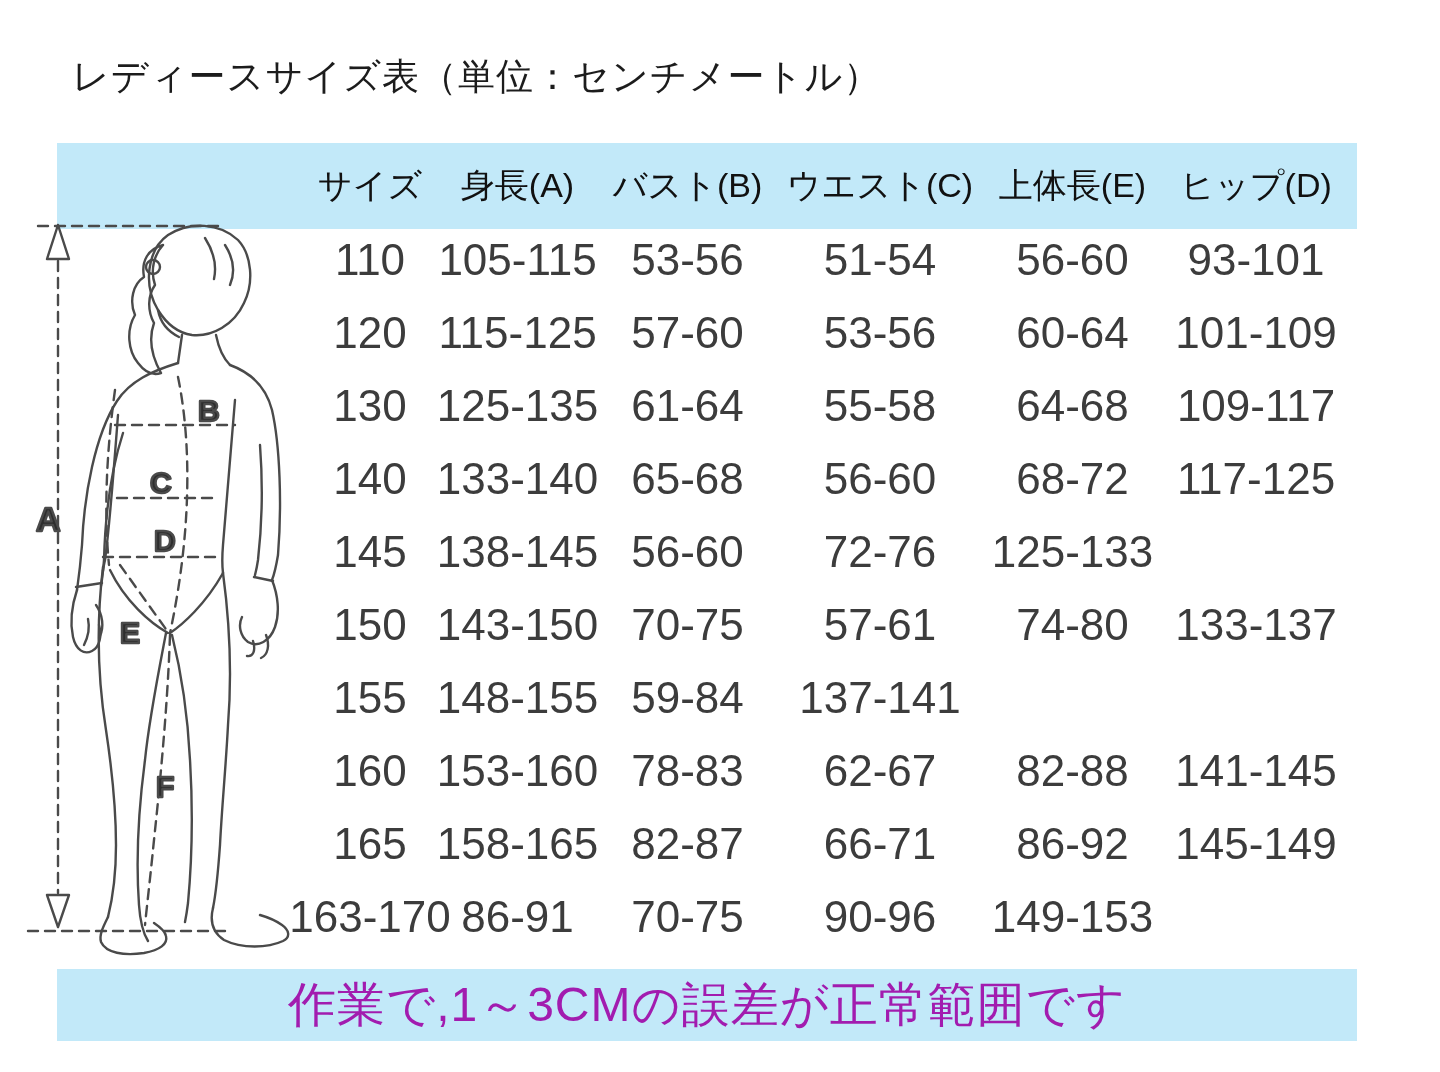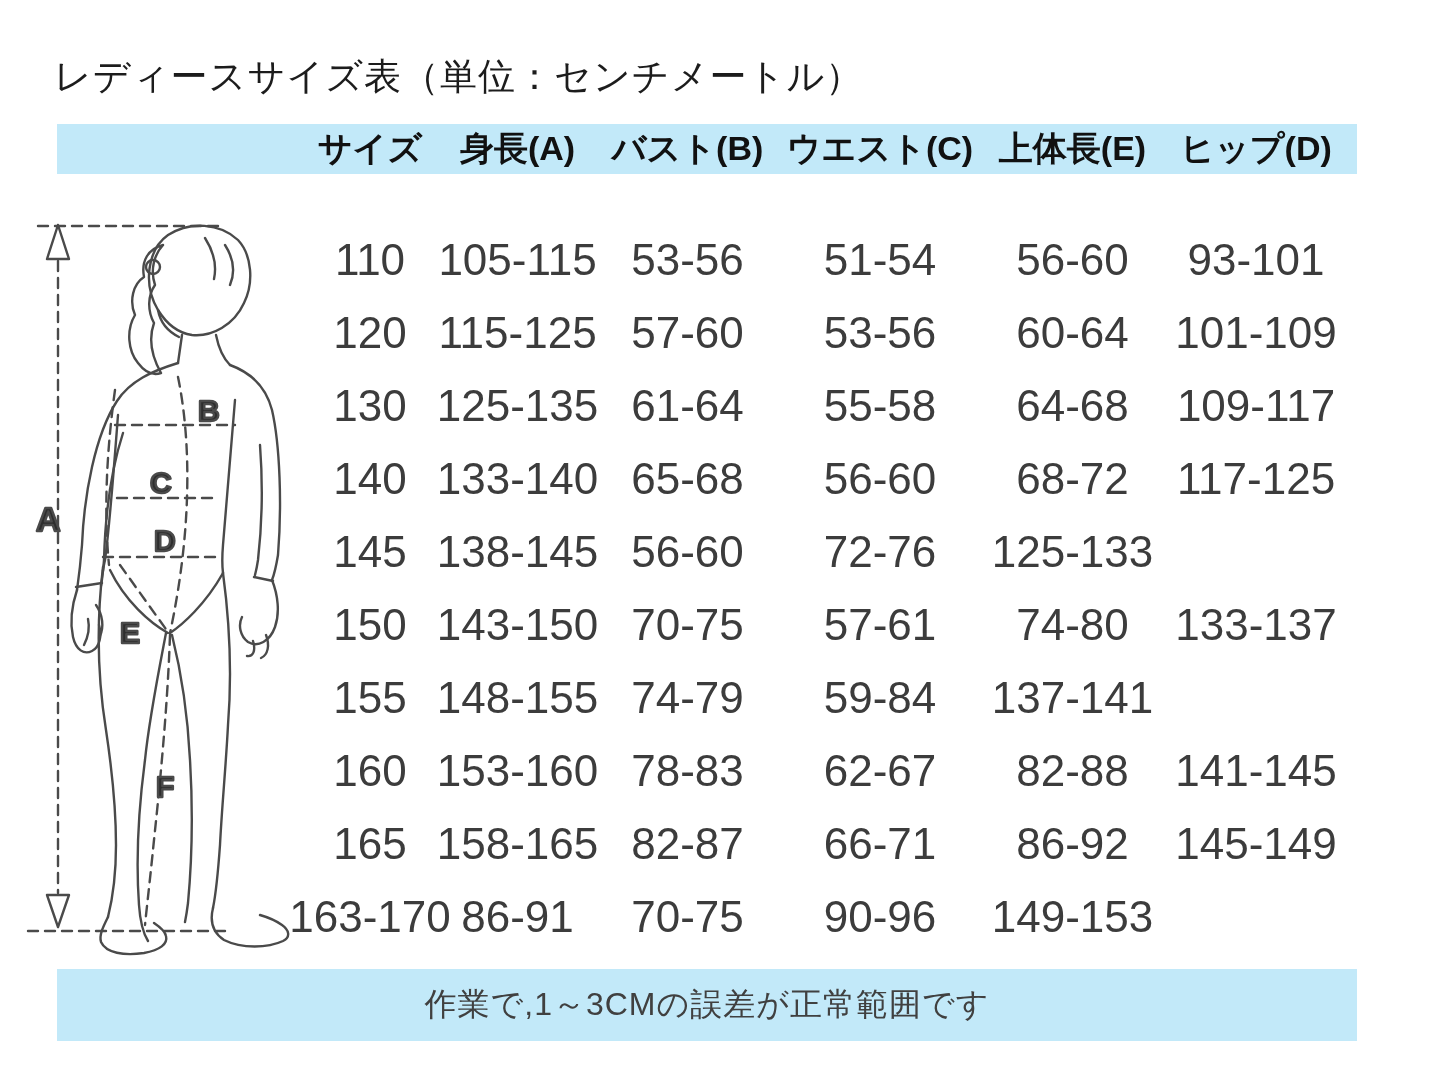--- a/index.html
+++ b/index.html
@@ -5,28 +5,28 @@
   html,body{margin:0;padding:0;background:#ffffff;}
   #page{
     position:relative;
     width:1440px;height:1072px;
     background:#ffffff;
     font-family:"Liberation Sans","DejaVu Sans",sans-serif;
     color:#222;
     overflow:hidden;
   }
   .title{
-    position:absolute;left:54px;top:52px;
+    position:absolute;left:72px;top:52px;
     font-size:37px;letter-spacing:1px;color:#1c1c1c;
   }
   .band{
     position:absolute;left:57px;width:1300px;
     background:#c2e9f9;
   }
-  .band.header{top:124px;height:50px;font-weight:bold;}
+  .band.header{top:143px;height:86px;}
   .band.footer{top:969px;height:72px;display:flex;align-items:center;justify-content:center;}
   .cols{
     position:absolute;left:253px;top:0;height:100%;width:1047px;
     display:grid;
     grid-template-columns:120px 175px 165px 220px 165px 202px;
   }
   .cols .hcell{
     display:flex;align-items:center;justify-content:center;
     font-size:34px;color:#111;white-space:nowrap;
   }
@@ -35,21 +35,21 @@
   }
   .trow{
     display:grid;
     grid-template-columns:120px 175px 165px 220px 165px 202px;
     height:73px;
   }
   .trow .cell{
     display:flex;align-items:center;justify-content:center;
     font-size:44px;color:#3c3c3c;white-space:nowrap;
   }
-  .footer-note{font-size:32px;color:#404040;letter-spacing:1px;}
+  .footer-note{font-size:48px;color:#a21caf;letter-spacing:1px;}
   #figure-wrap{position:absolute;left:20px;top:205px;width:290px;height:760px;}
   svg text{font-family:"Liberation Sans","DejaVu Sans",sans-serif;font-weight:bold;fill:#2e2e2e;}
 </style>
 </head>
 <body>
 
 <div id="page">
 
   <div class="title">レディースサイズ表（単位：センチメートル）</div>
 
@@ -108,21 +108,20 @@
       <div class="cell">150</div>
       <div class="cell">143-150</div>
       <div class="cell">70-75</div>
       <div class="cell">57-61</div>
       <div class="cell">74-80</div>
       <div class="cell">133-137</div>
     </div>
     <div class="trow">
       <div class="cell">155</div>
       <div class="cell">148-155</div>
-      <div class="cell">74-79</div>
       <div class="cell">59-84</div>
       <div class="cell">137-141</div>
     </div>
     <div class="trow">
       <div class="cell">160</div>
       <div class="cell">153-160</div>
       <div class="cell">78-83</div>
       <div class="cell">62-67</div>
       <div class="cell">82-88</div>
       <div class="cell">141-145</div>

